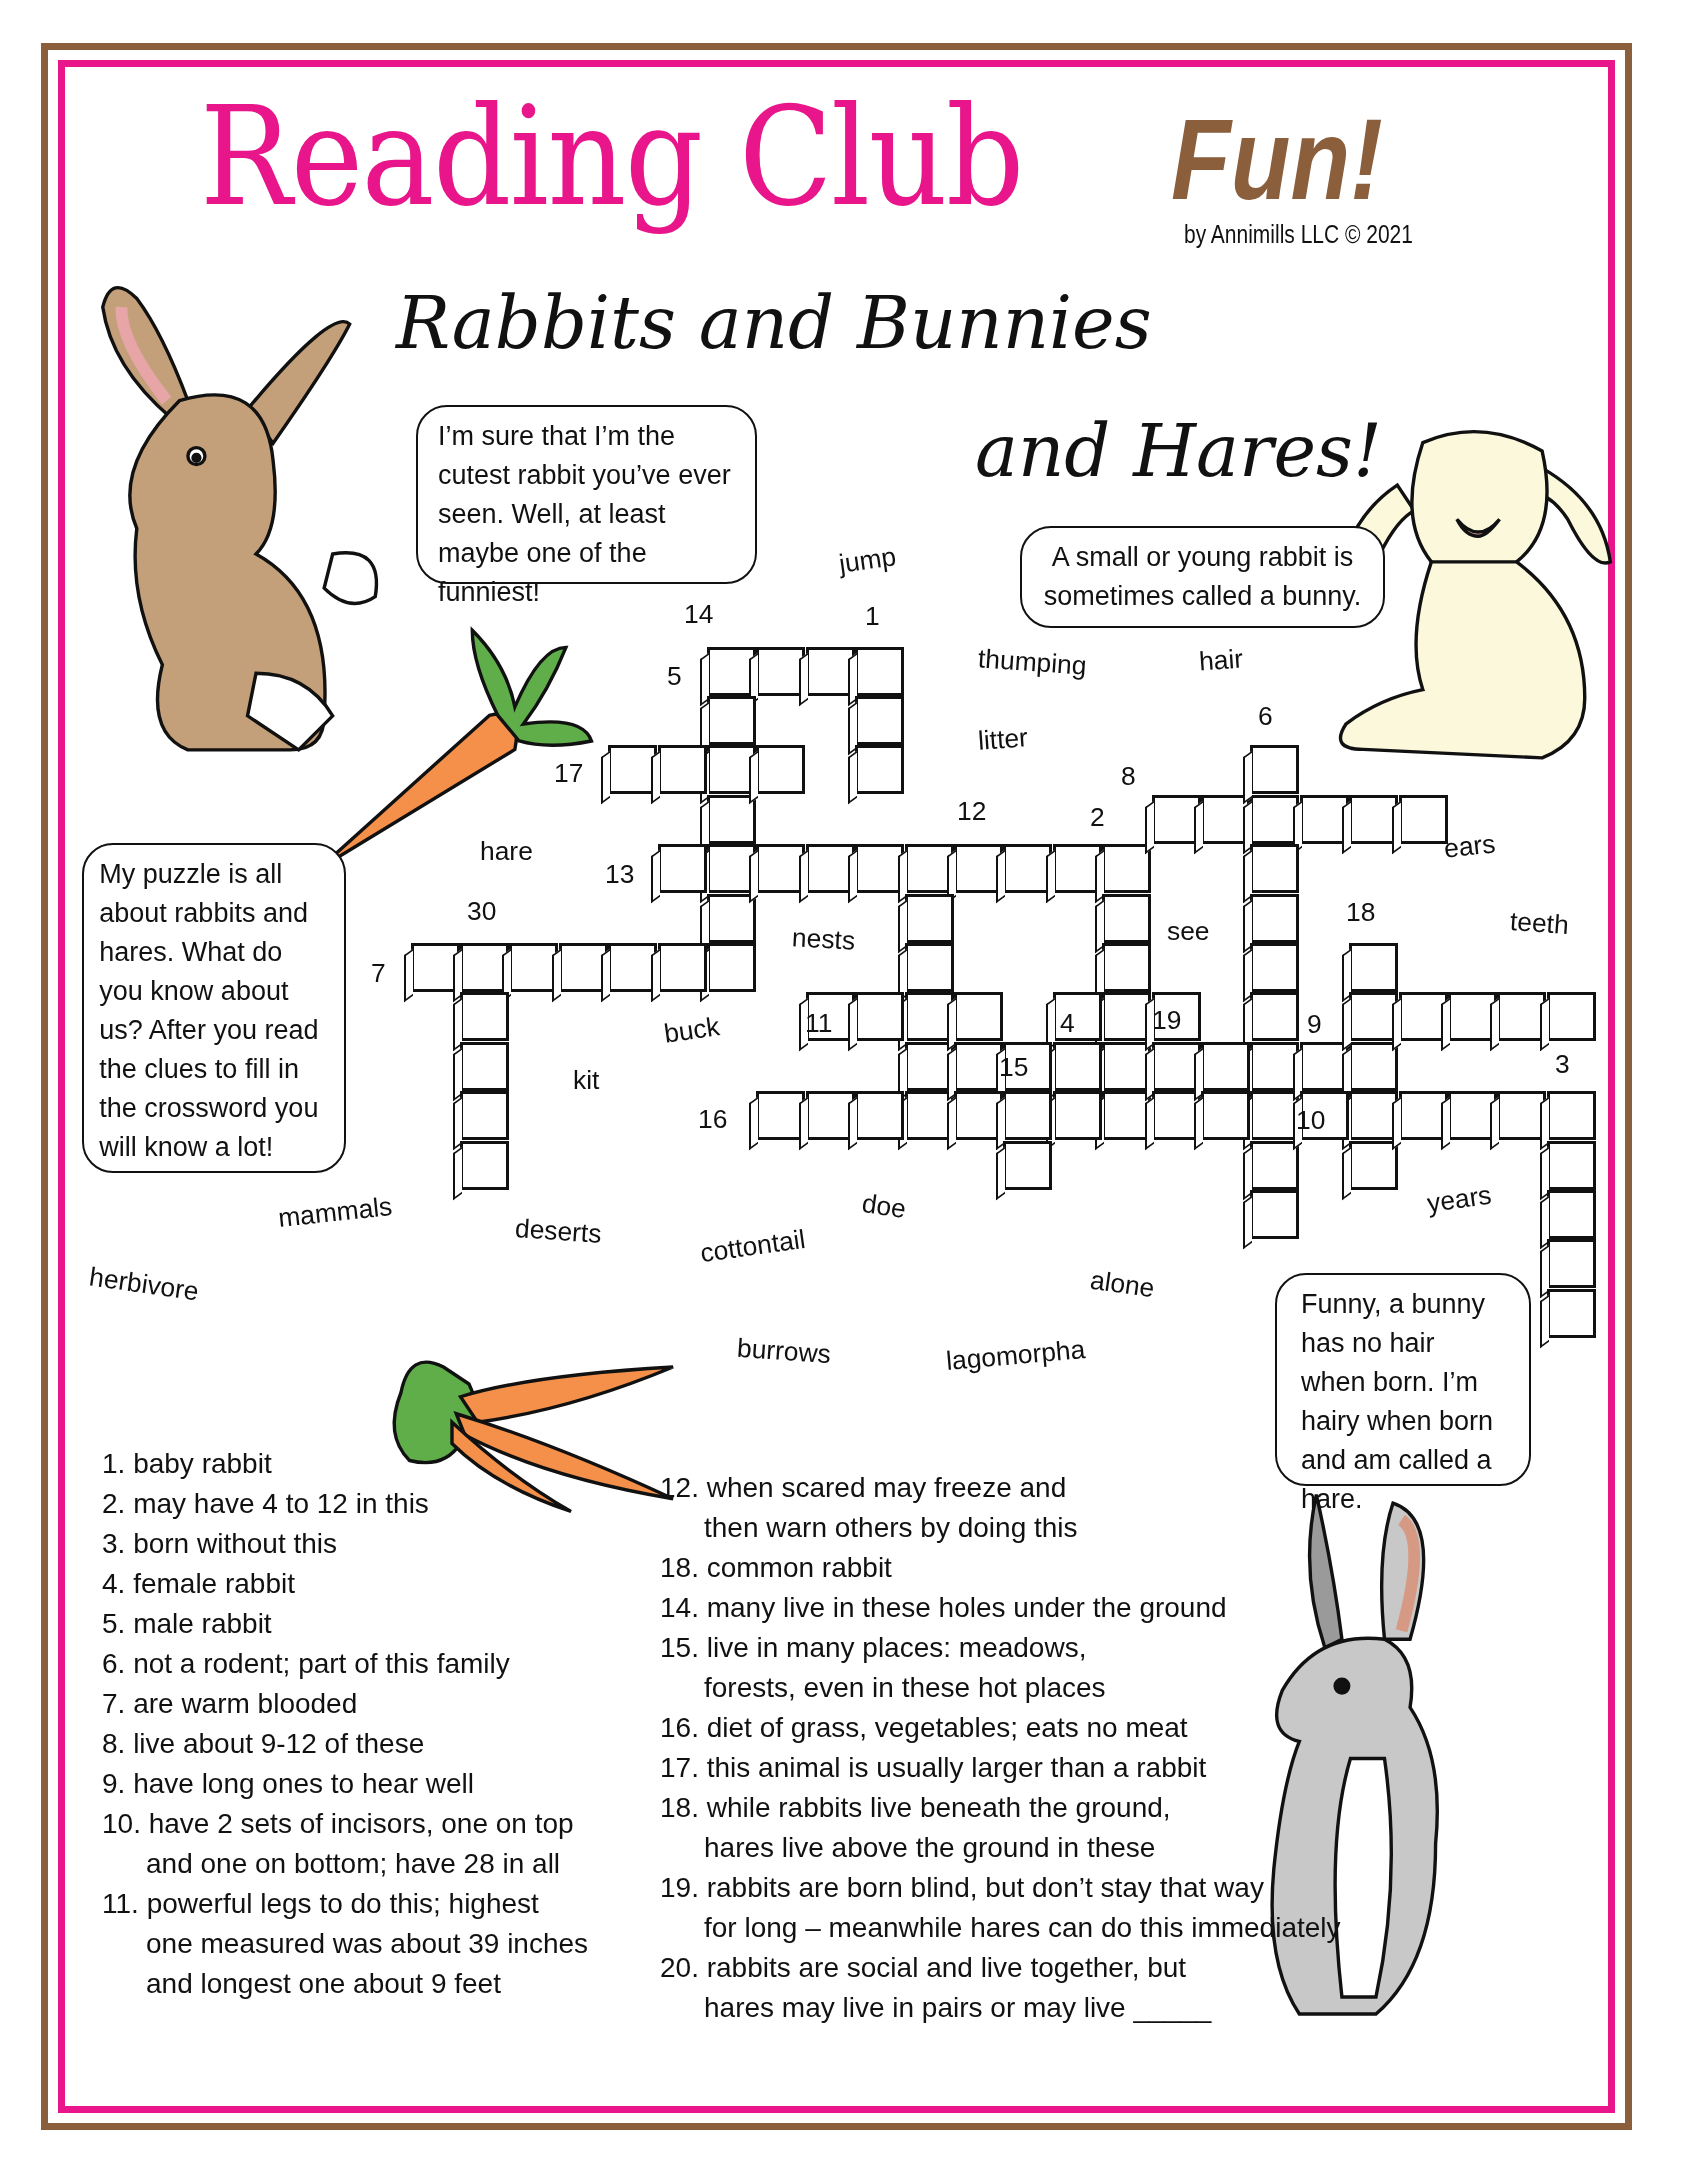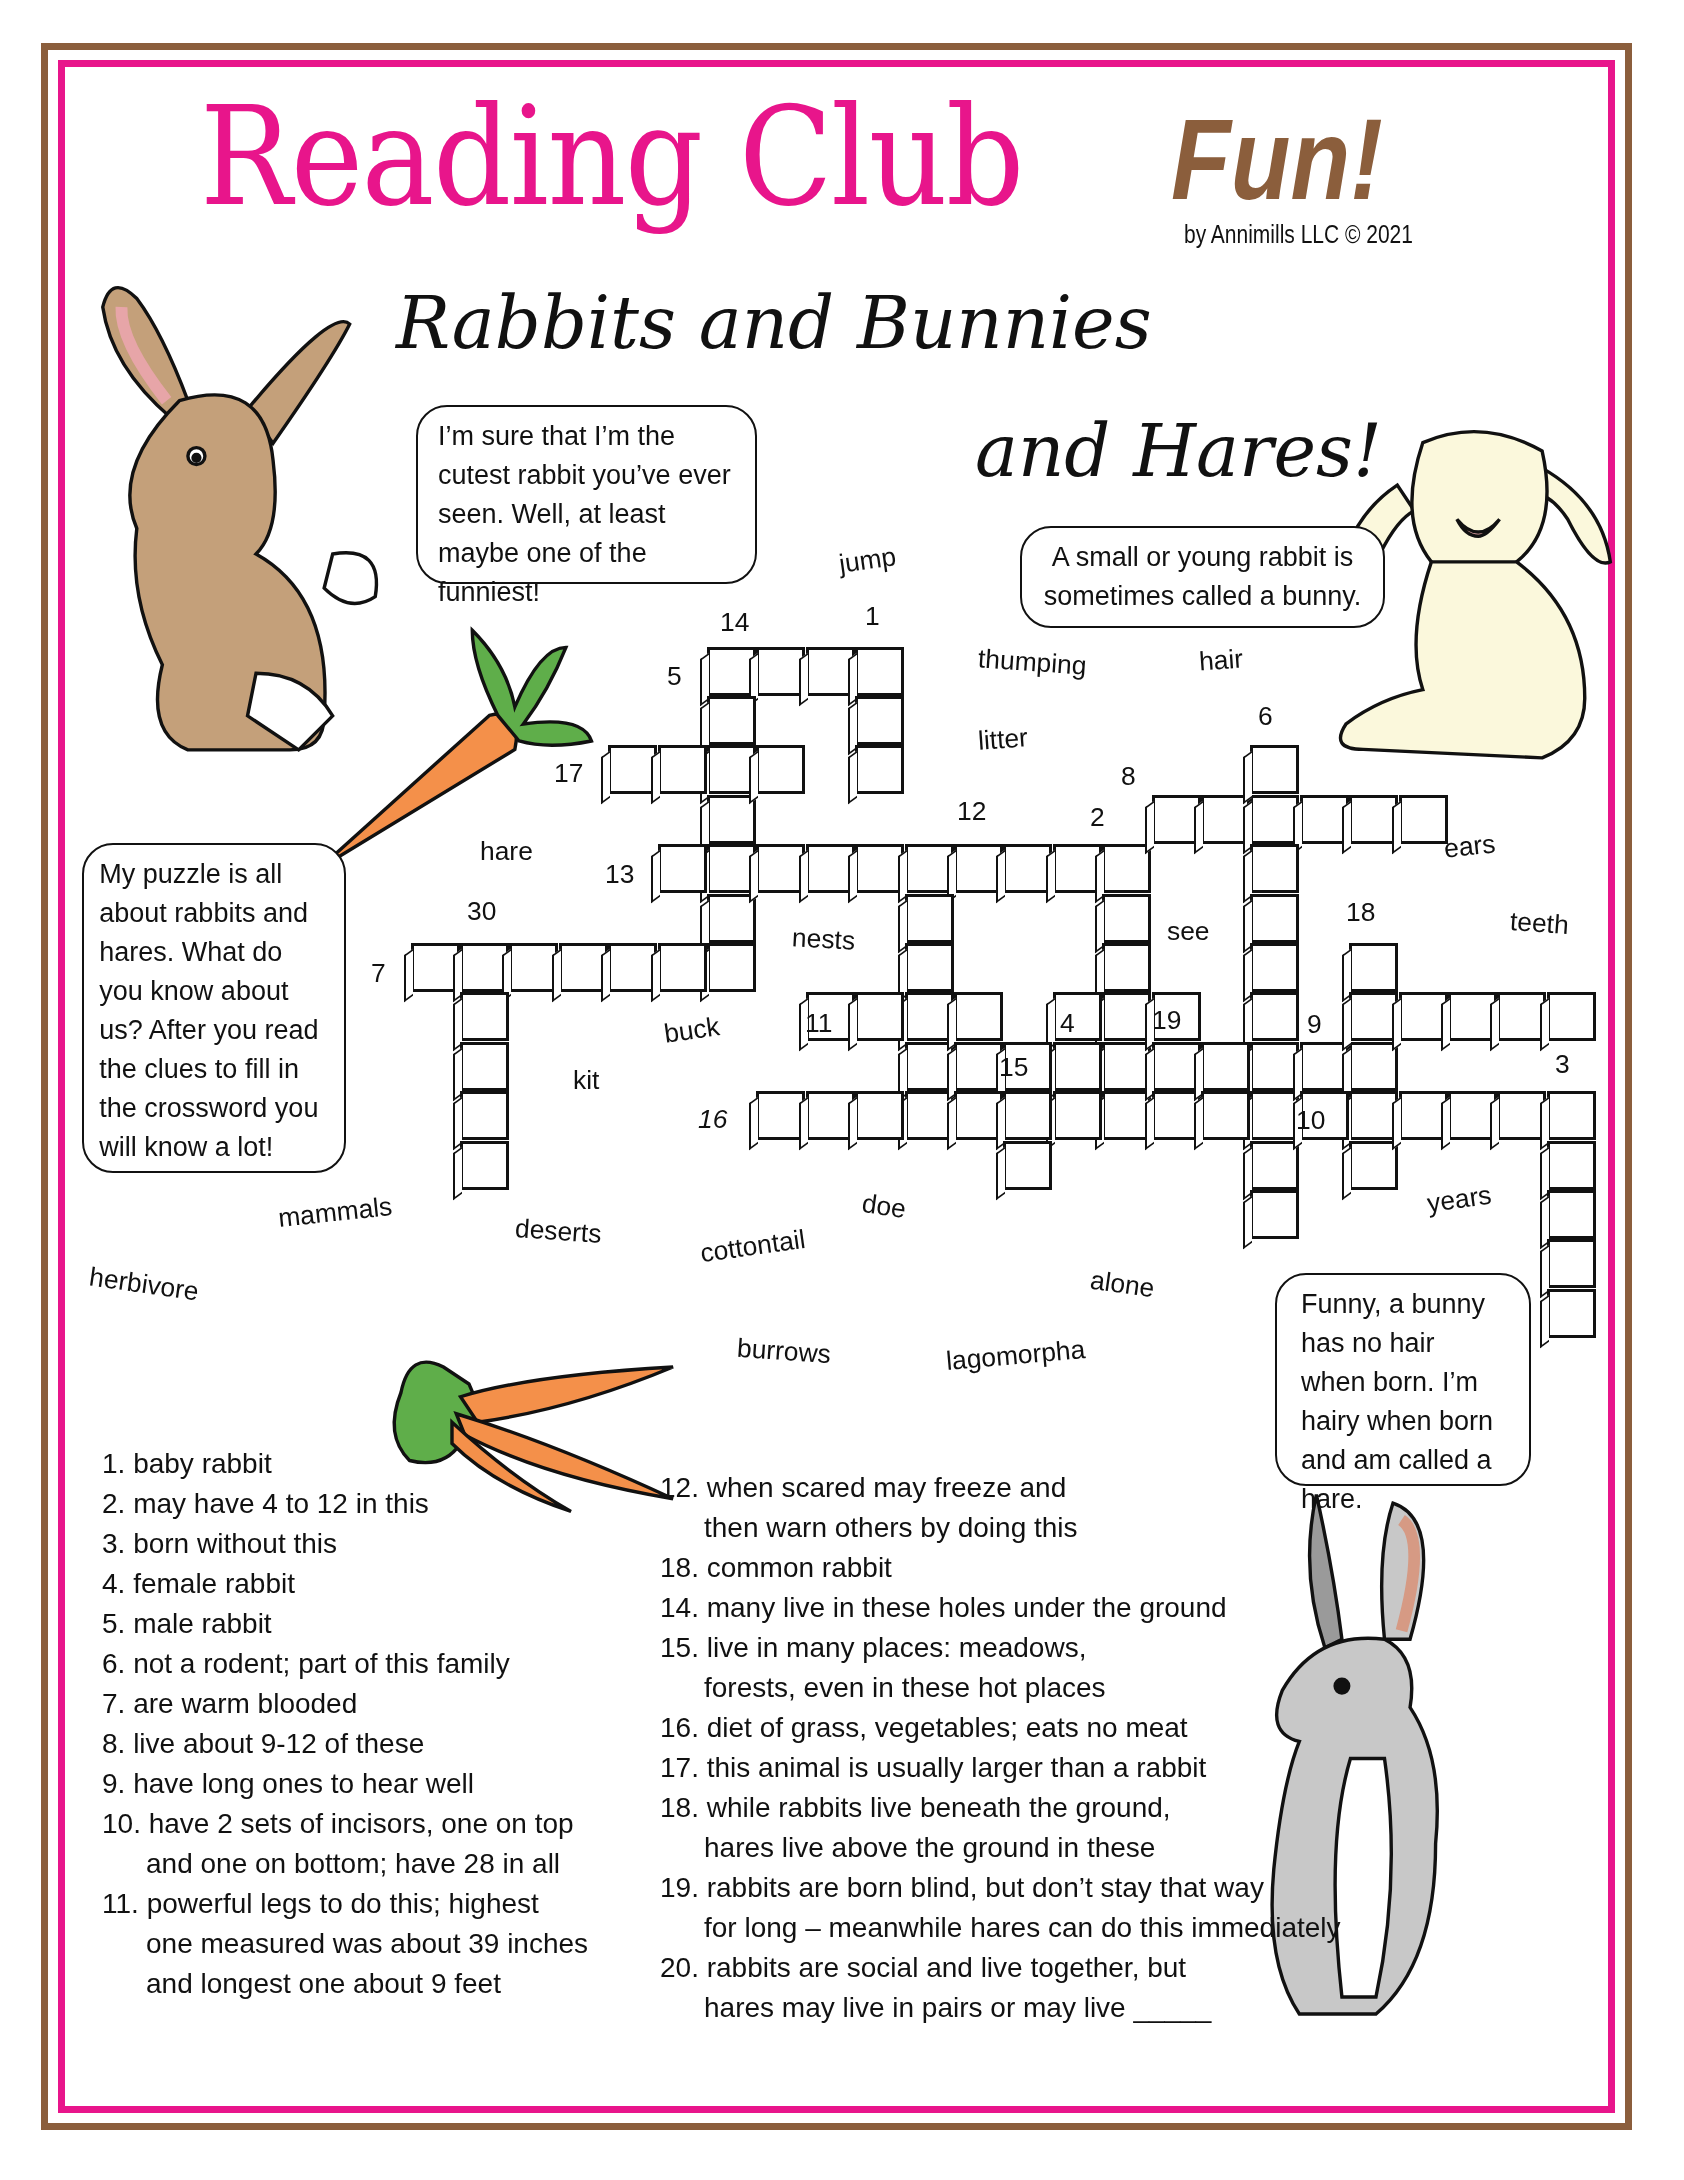--- a/index.html
+++ b/index.html
@@ -204,39 +204,39 @@
     <div class="cell" style="left: 1448px; top: 1091px;"></div>
     <div class="cell" style="left: 1497px; top: 1091px;"></div>
     <div class="cell" style="left: 1547px; top: 1091px;"></div>
     <div class="cell" style="left: 1547px; top: 1141px;"></div>
     <div class="cell" style="left: 1547px; top: 1190px;"></div>
     <div class="cell" style="left: 1547px; top: 1239px;"></div>
     <div class="cell" style="left: 1547px; top: 1289px;"></div>
     <div class="cell" style="left: 1003px; top: 1141px;"></div>
   </div>
 <div id="gridnums">
-    <div class="num" style="left: 720px; top: 599px; margin-top: 8px;">14</div>
+    <div class="num" style="left: 684px; top: 599px;">14</div>
     <div class="num" style="left: 865px; top: 601px;">1</div>
     <div class="num" style="left: 667px; top: 661px;">5</div>
     <div class="num" style="left: 554px; top: 758px;">17</div>
     <div class="num" style="left: 1258px; top: 701px;">6</div>
     <div class="num" style="left: 1121px; top: 761px;">8</div>
     <div class="num" style="left: 957px; top: 796px;">12</div>
     <div class="num" style="left: 1090px; top: 802px;">2</div>
     <div class="num" style="left: 605px; top: 859px;">13</div>
     <div class="num" style="left: 467px; top: 896px;">30</div>
     <div class="num" style="left: 1346px; top: 897px;">18</div>
     <div class="num" style="left: 371px; top: 958px;">7</div>
     <div class="num" style="left: 805px; top: 1008px;">11</div>
     <div class="num" style="left: 1060px; top: 1008px;">4</div>
     <div class="num" style="left: 1152px; top: 1005px;">19</div>
     <div class="num" style="left: 1307px; top: 1009px;">9</div>
     <div class="num" style="left: 999px; top: 1052px;">15</div>
     <div class="num" style="left: 1555px; top: 1049px;">3</div>
-    <div class="num" style="left: 698px; top: 1104px; font-style: italic;">16</div>
+    <div class="num" style="left: 698px; top: 1104px;">16</div>
     <div class="num" style="left: 1296px; top: 1105px;">10</div>
   </div>
 
 <div class="clues" style="left:102px;top:1444px;" id="clues1">
     <div class="clue"><span>1. baby rabbit</span></div>
     <div class="clue"><span>2. may have 4 to 12 in this</span></div>
     <div class="clue"><span>3. born without this</span></div>
     <div class="clue"><span>4. female rabbit</span></div>
     <div class="clue"><span>5. male rabbit</span></div>
     <div class="clue"><span>6. not a rodent; part of this family</span></div>

